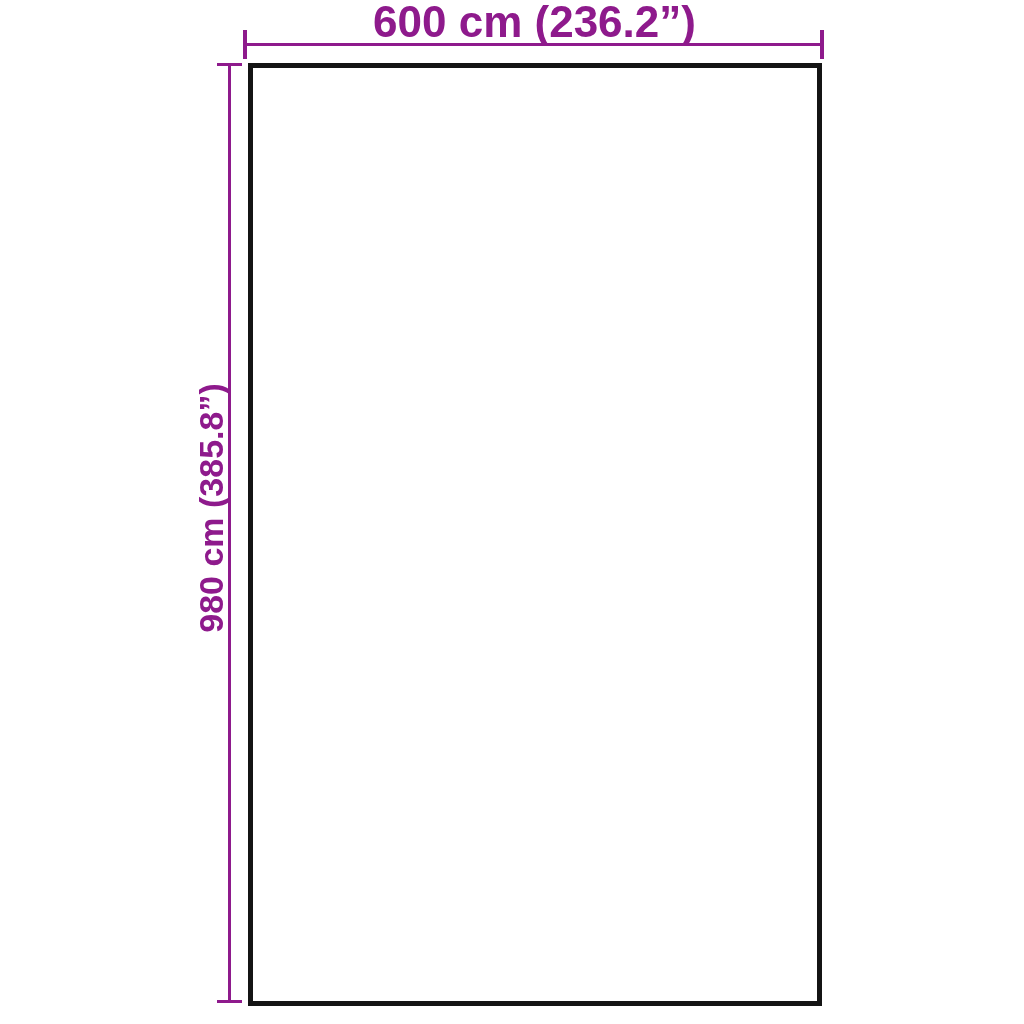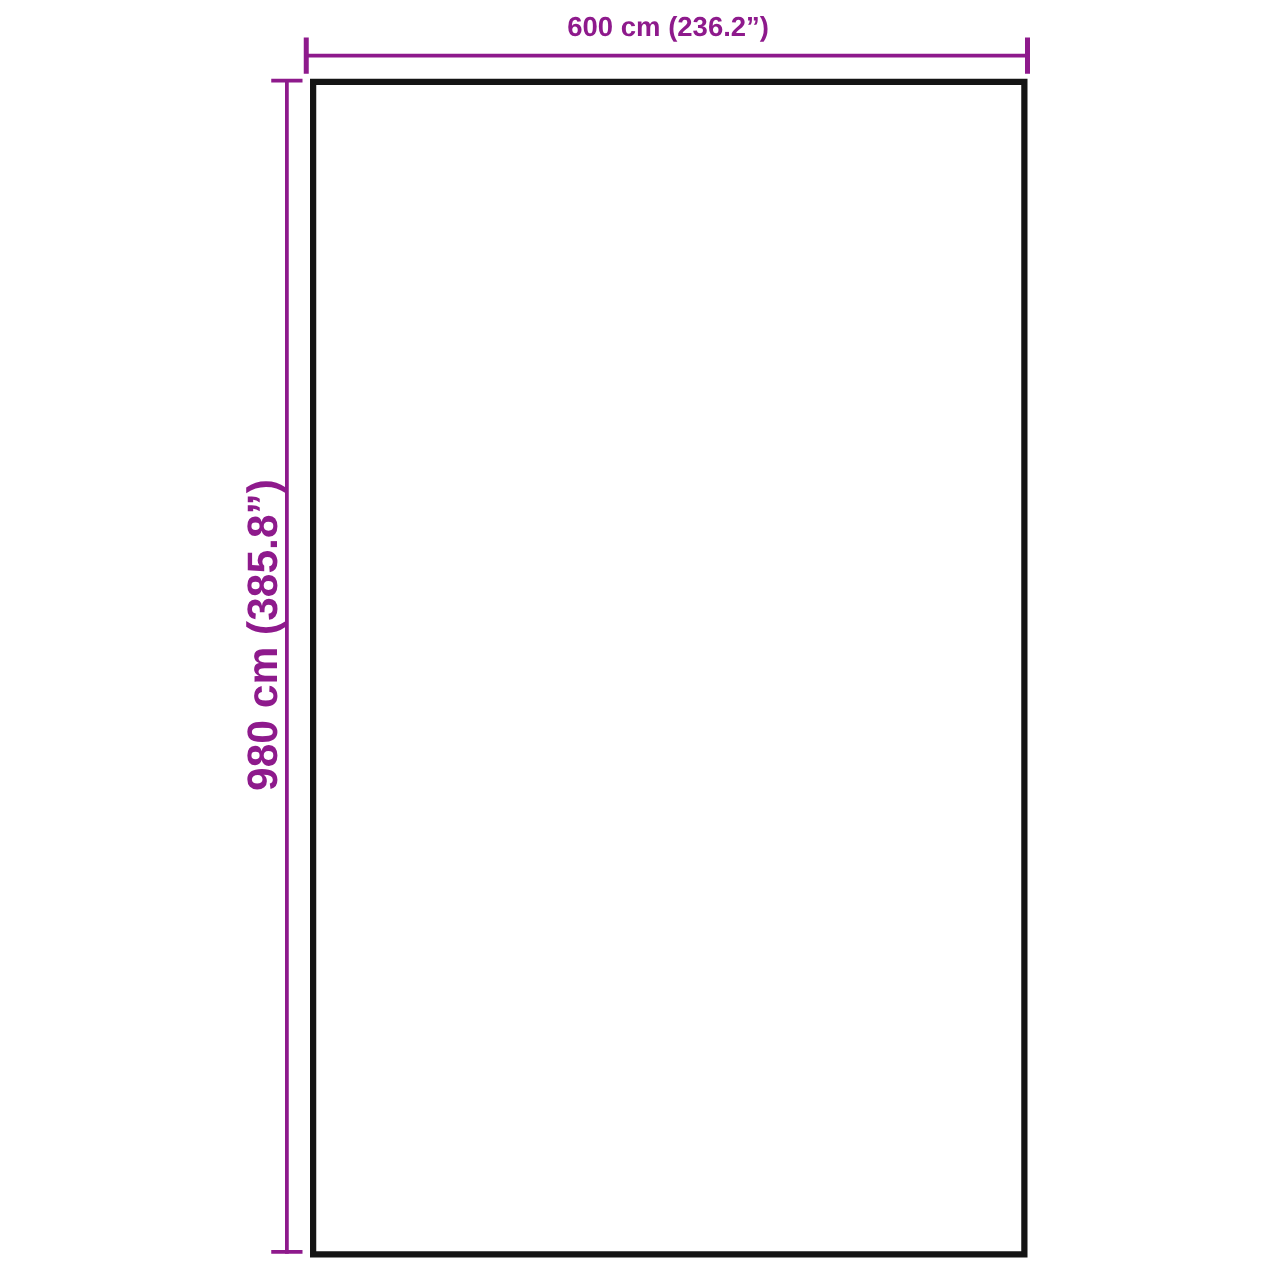--- a/index.html
+++ b/index.html
@@ -45,21 +45,21 @@
   .w-tick-left  { left: 243px; }
   .w-tick-right { left: 820px; }
   .w-label {
     position: absolute;
     left: 245px;
     top: 3px;
     width: 579px;
     height: 38px;
     line-height: 38px;
     text-align: center;
-    font-size: 22px;
+    font-size: 44px;
     font-weight: bold;
     color: var(--dim-color, #8E1A8C);
     white-space: nowrap;
   }
   
   .h-line {
     position: absolute;
     left: 228px;
     top: 65px;
     width: 3px;

